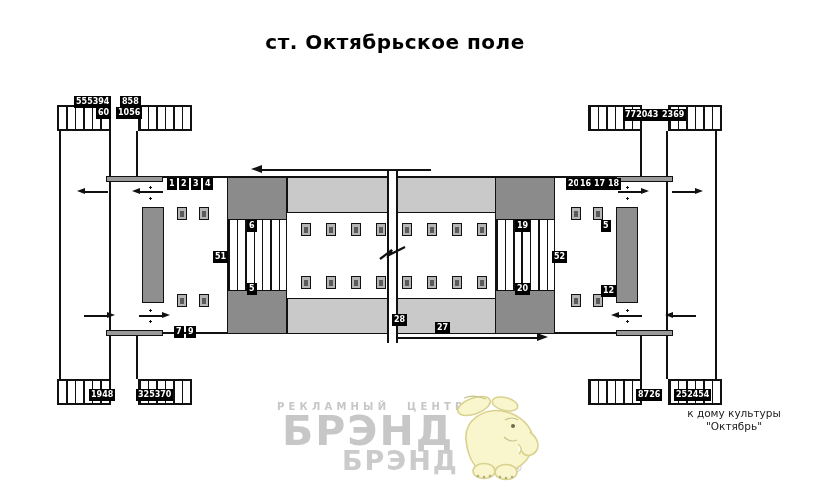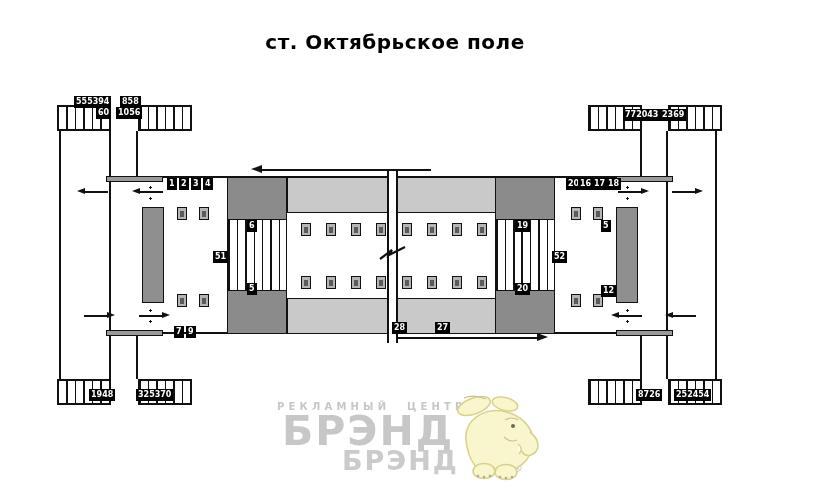--- a/index.html
+++ b/index.html
@@ -54,20 +54,24 @@
   .trademark{position:absolute;left:511px;top:461px;font-size:12px;color:#bdbdbd;}
   .mascot{position:absolute;left:444px;top:392px;z-index:0;}
 </style>
 </head>
 <body>
 
 <div class="canvas">
 
   <div class="title">ст. Октябрьское поле</div>
 
+  <div class="corner" style="left:666px;top:407px;width:136px">
+    <div>к дому культуры</div>
+    <div>"Октябрь"</div>
+  </div>
 
   <div class="arrow big left" style="left:261px;top:169px;width:170px"></div>
   <div class="arrow big right" style="left:393px;top:337px;width:145px"></div>
 
   <div class="hatch" style="left:57px;top:105px;width:54px"></div>
   <div class="hatch" style="left:138px;top:105px;width:54px"></div>
   <div class="hatch" style="left:588px;top:105px;width:54px"></div>
   <div class="hatch" style="left:668px;top:105px;width:54px"></div>
   <div class="hatch" style="left:57px;top:379px;width:54px"></div>
   <div class="hatch" style="left:138px;top:379px;width:54px"></div>
@@ -172,21 +176,21 @@
   <div class="badge" style="left:213px;top:251px">51</div>
   <div class="badge" style="left:515px;top:220px">19</div>
   <div class="badge" style="left:515px;top:283px">20</div>
   <div class="badge" style="left:552px;top:251px">52</div>
   <div class="badge" style="left:566px;top:178px">20</div>
   <div class="badge" style="left:578px;top:178px">16</div>
   <div class="badge" style="left:592px;top:178px">17</div>
   <div class="badge" style="left:606px;top:178px">18</div>
   <div class="badge" style="left:601px;top:220px">5</div>
   <div class="badge" style="left:601px;top:285px">12</div>
-  <div class="badge" style="left:392px;top:322px">28</div>
+  <div class="badge" style="left:392px;top:314px">28</div>
   <div class="badge" style="left:435px;top:322px">27</div>
 
   <div class="logo-tag">РЕКЛАМНЫЙ ЦЕНТР</div>
   <div class="logo-name1">БРЭНД</div>
   <div class="logo-name2">БРЭНД</div>
   <div class="trademark">®</div>
 
   <svg class="mascot" width="100" height="90" viewBox="0 0 100 90">
     <g stroke="#d9d28e" stroke-width="1.6" fill="#f9f6cd">
       <ellipse cx="30" cy="14" rx="17" ry="8" transform="rotate(-20 30 14)"></ellipse>

